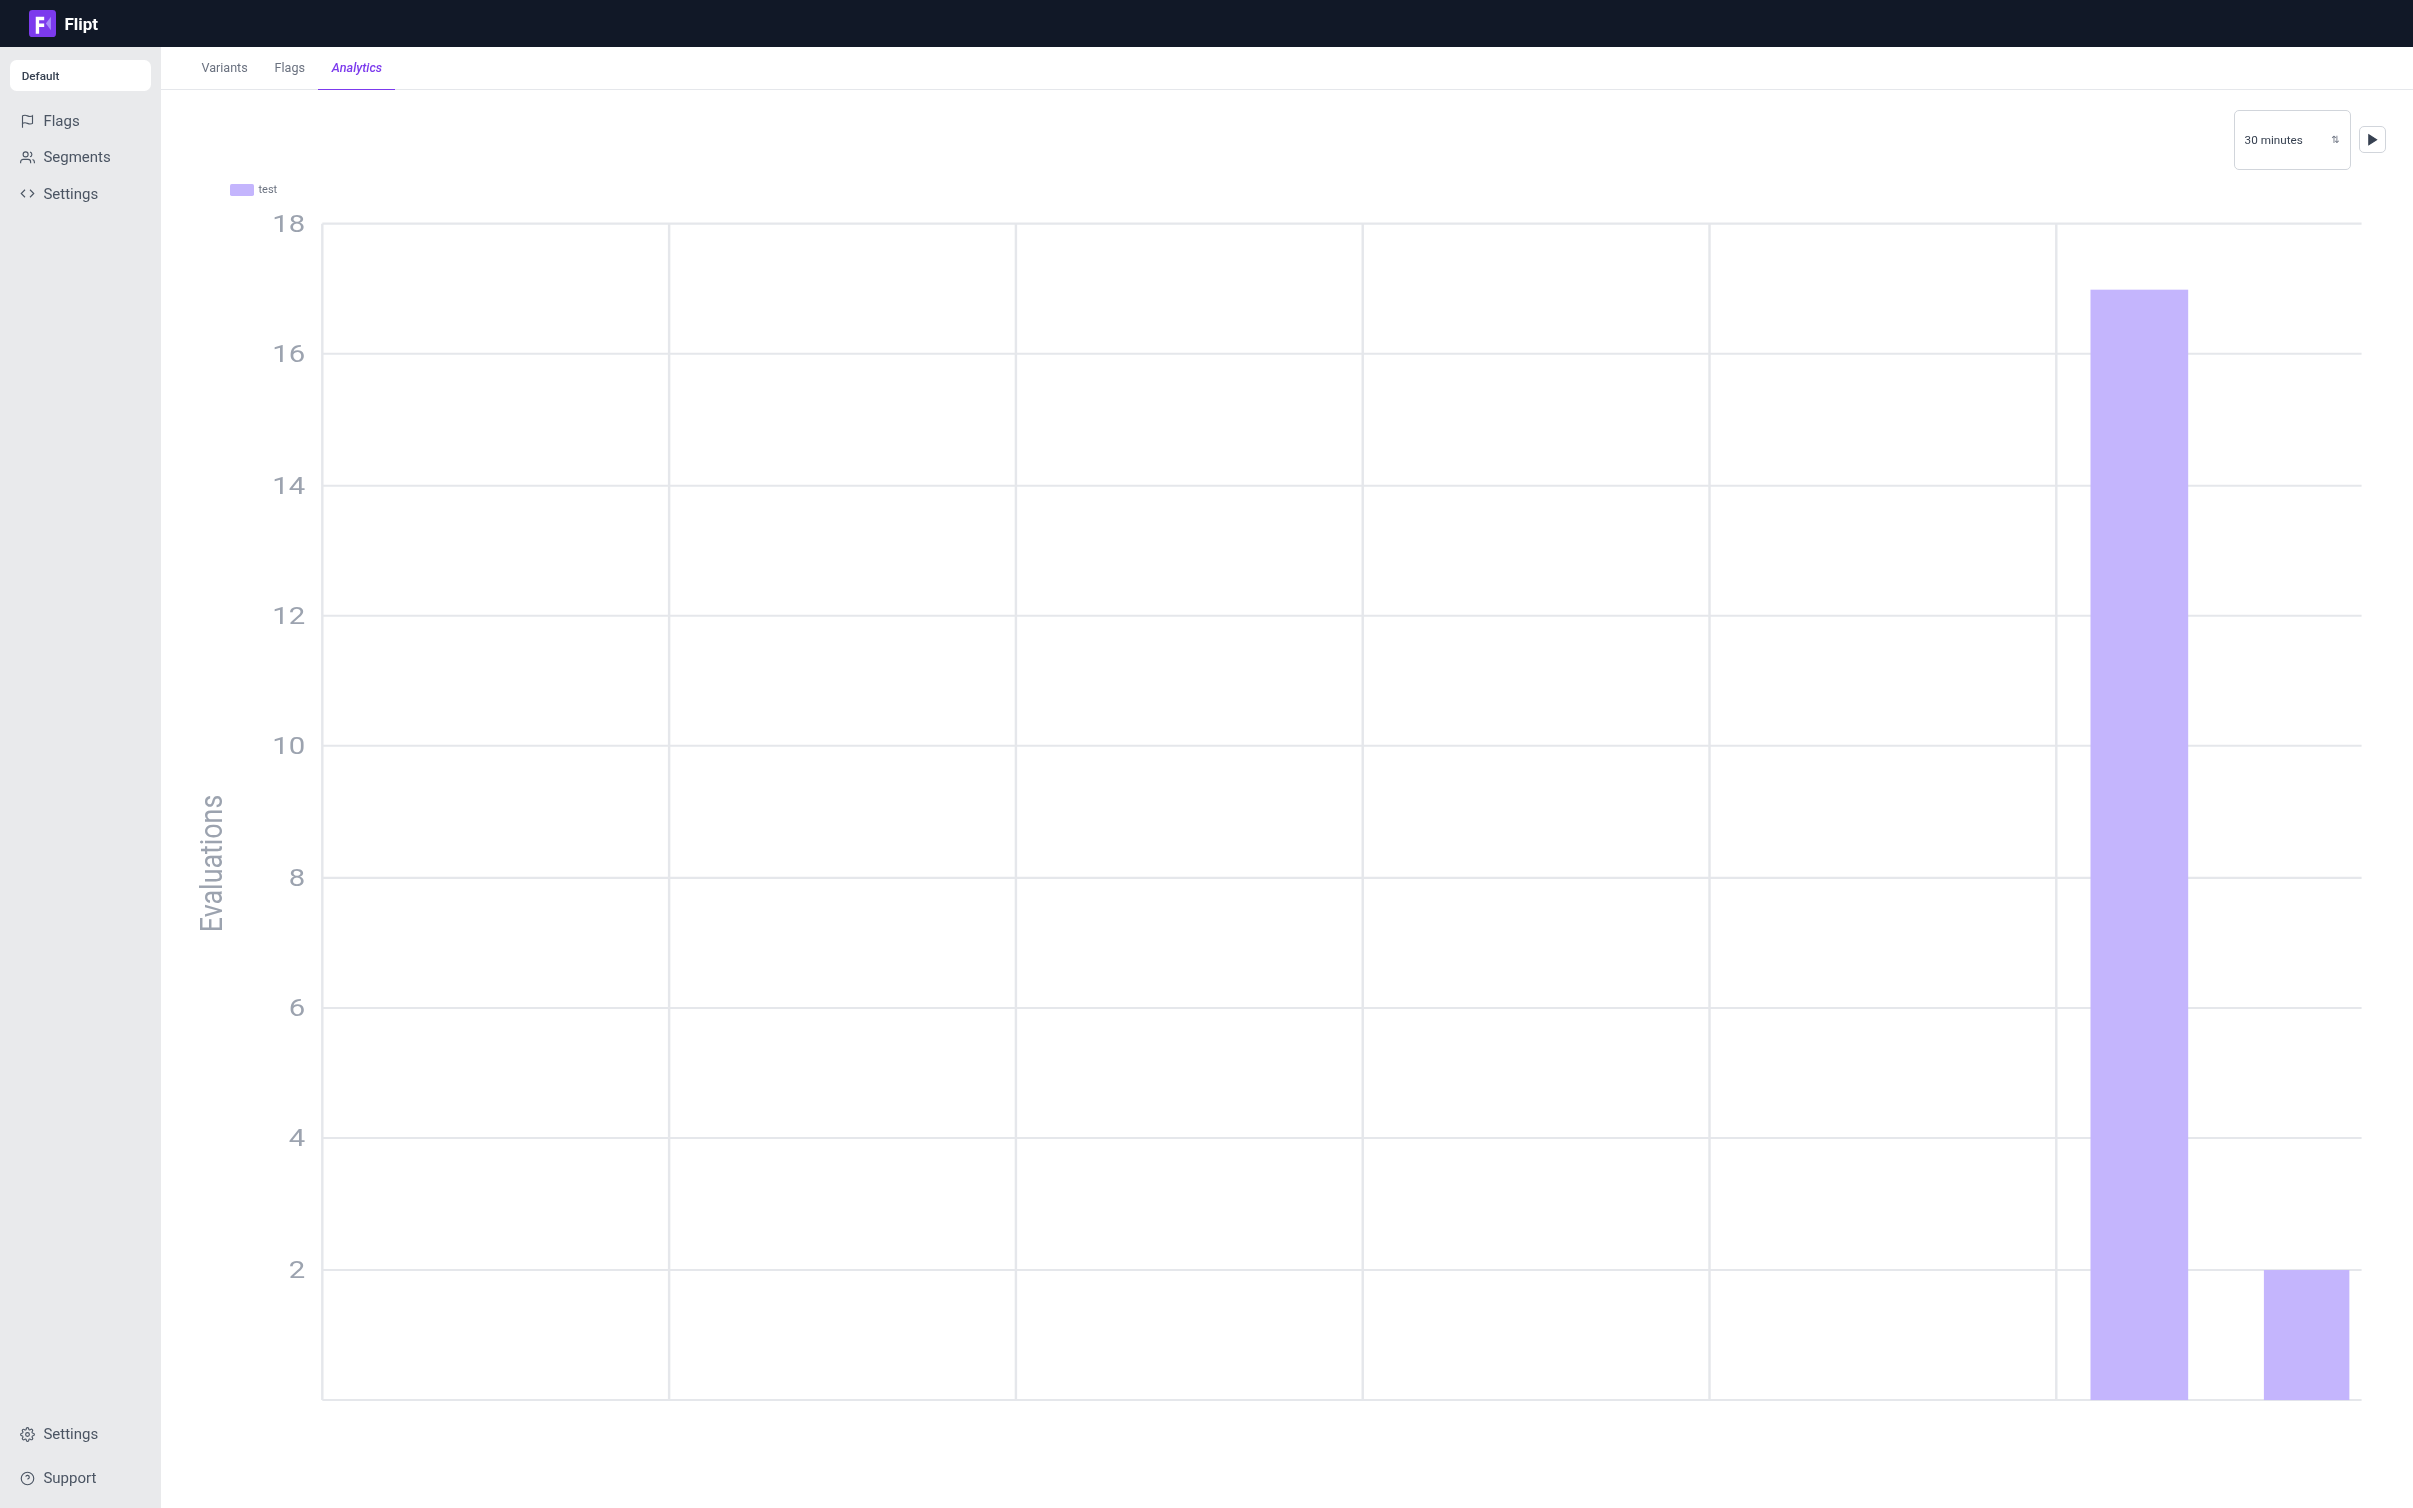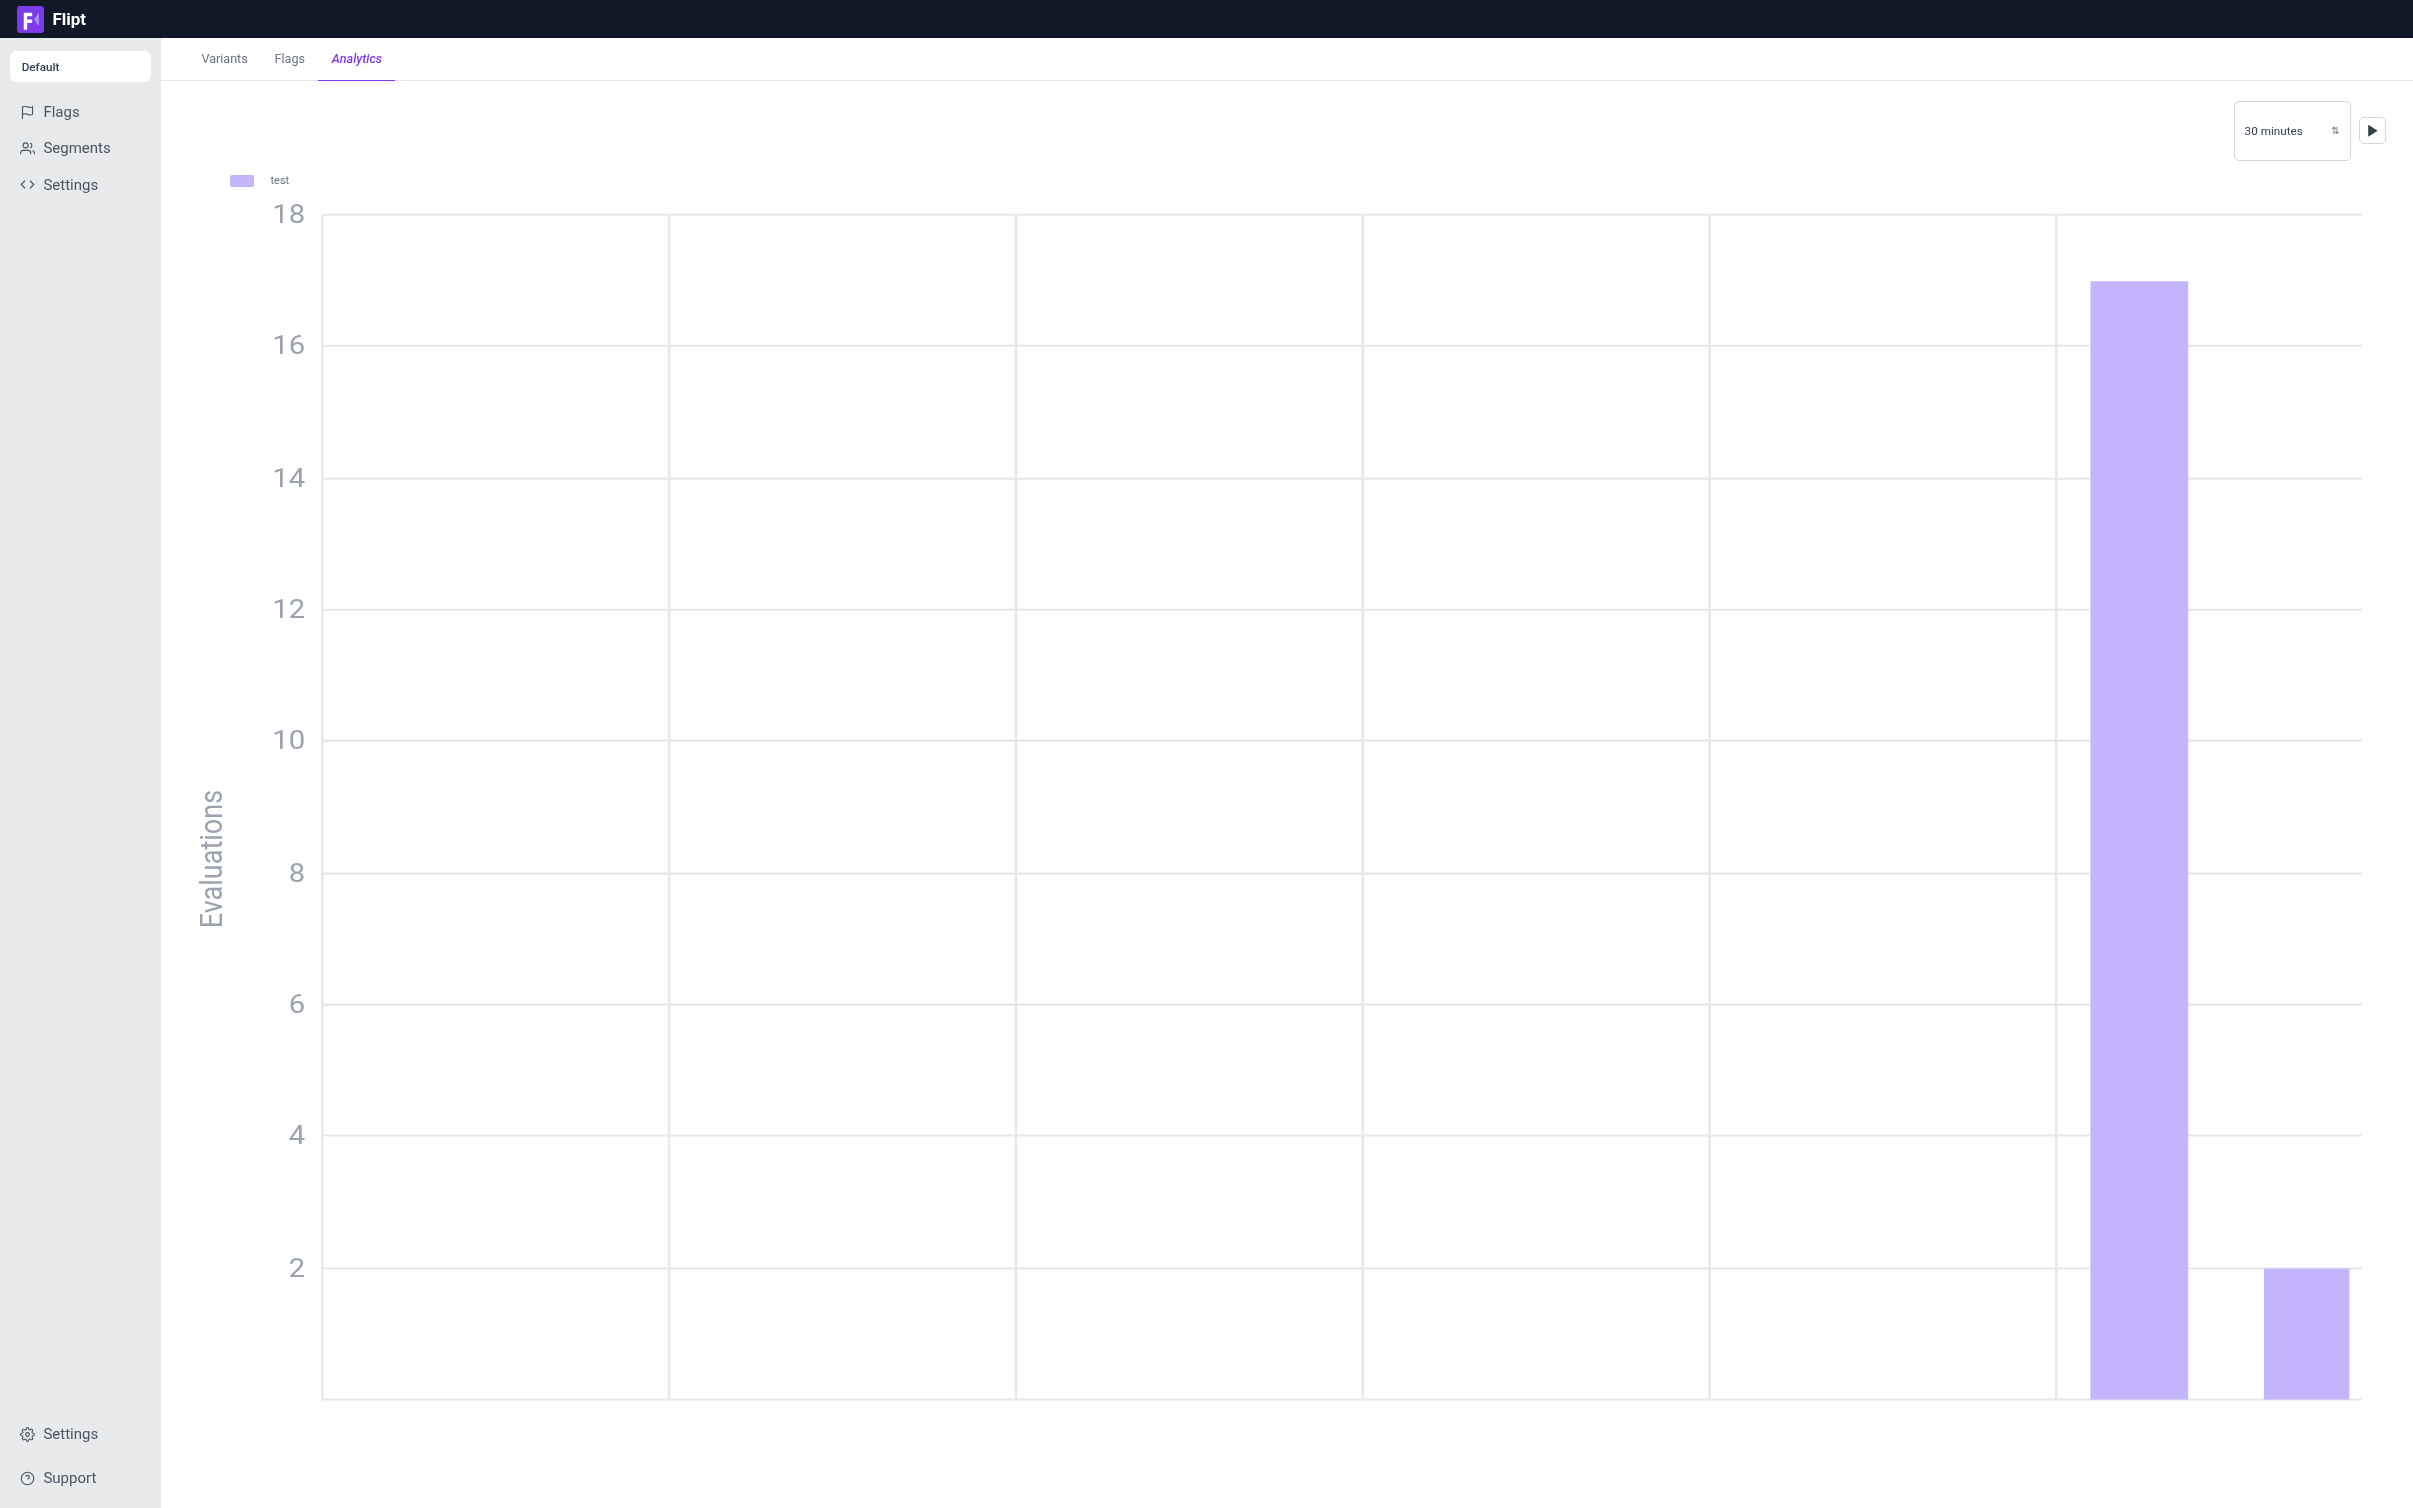--- a/index.html
+++ b/index.html
@@ -1,24 +1,24 @@
 <!DOCTYPE html>
 <html style="font-size:13.4px"><head>
   <meta charset="utf-8">
   <style>
     * { box-sizing: border-box; margin: 0; padding: 0; }
     body { font-family: -apple-system, BlinkMacSystemFont, 'Segoe UI', Roboto, sans-serif; background: #f3f4f6; display: flex; flex-direction: column; height: 100vh; overflow: hidden; }
 
     
     .topbar {
       background: #111827;
-      height: 38px;
-      display: flex;
-      align-items: center;
-      padding: 0 17px;
+      height: 47px;
+      display: flex;
+      align-items: center;
+      padding: 0 29px;
       flex-shrink: 0;
     }
     .logo {
       display: flex;
       align-items: center;
       gap: 8.4px;
       color: white;
       font-size: 17px;
       font-weight: 700;
     }
@@ -156,21 +156,21 @@
 
     
     .chart-wrapper {
       flex: 1;
       position: relative;
       overflow: hidden;
     }
     .chart-legend {
       display: flex;
       align-items: center;
-      gap: 17px;
+      gap: 5px;
       font-size: 11px;
       color: #6b7280;
       margin-bottom: 6.7px;
       padding-left: 42px;
     }
     .legend-swatch {
       width: 23.5px;
       height: 11.7px;
       background: #c4b5fd;
       border-radius: 1.7px;

